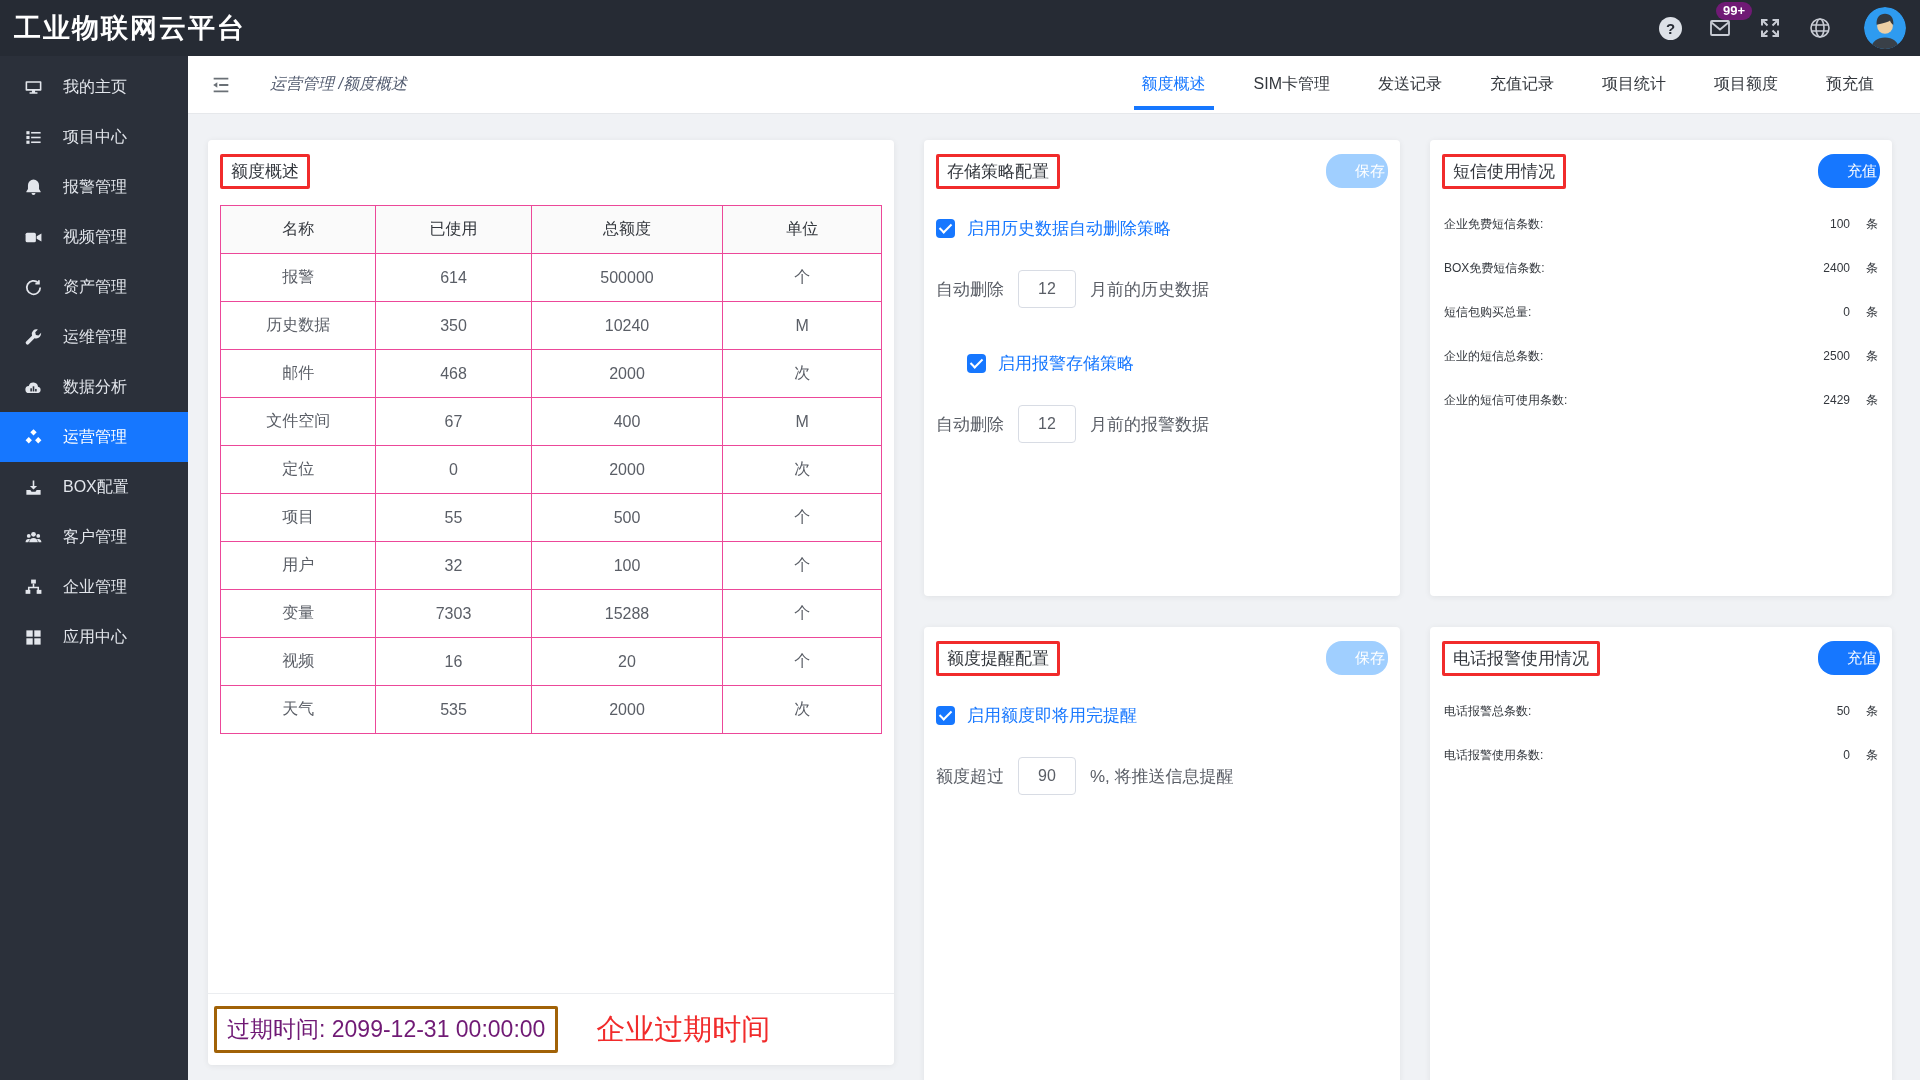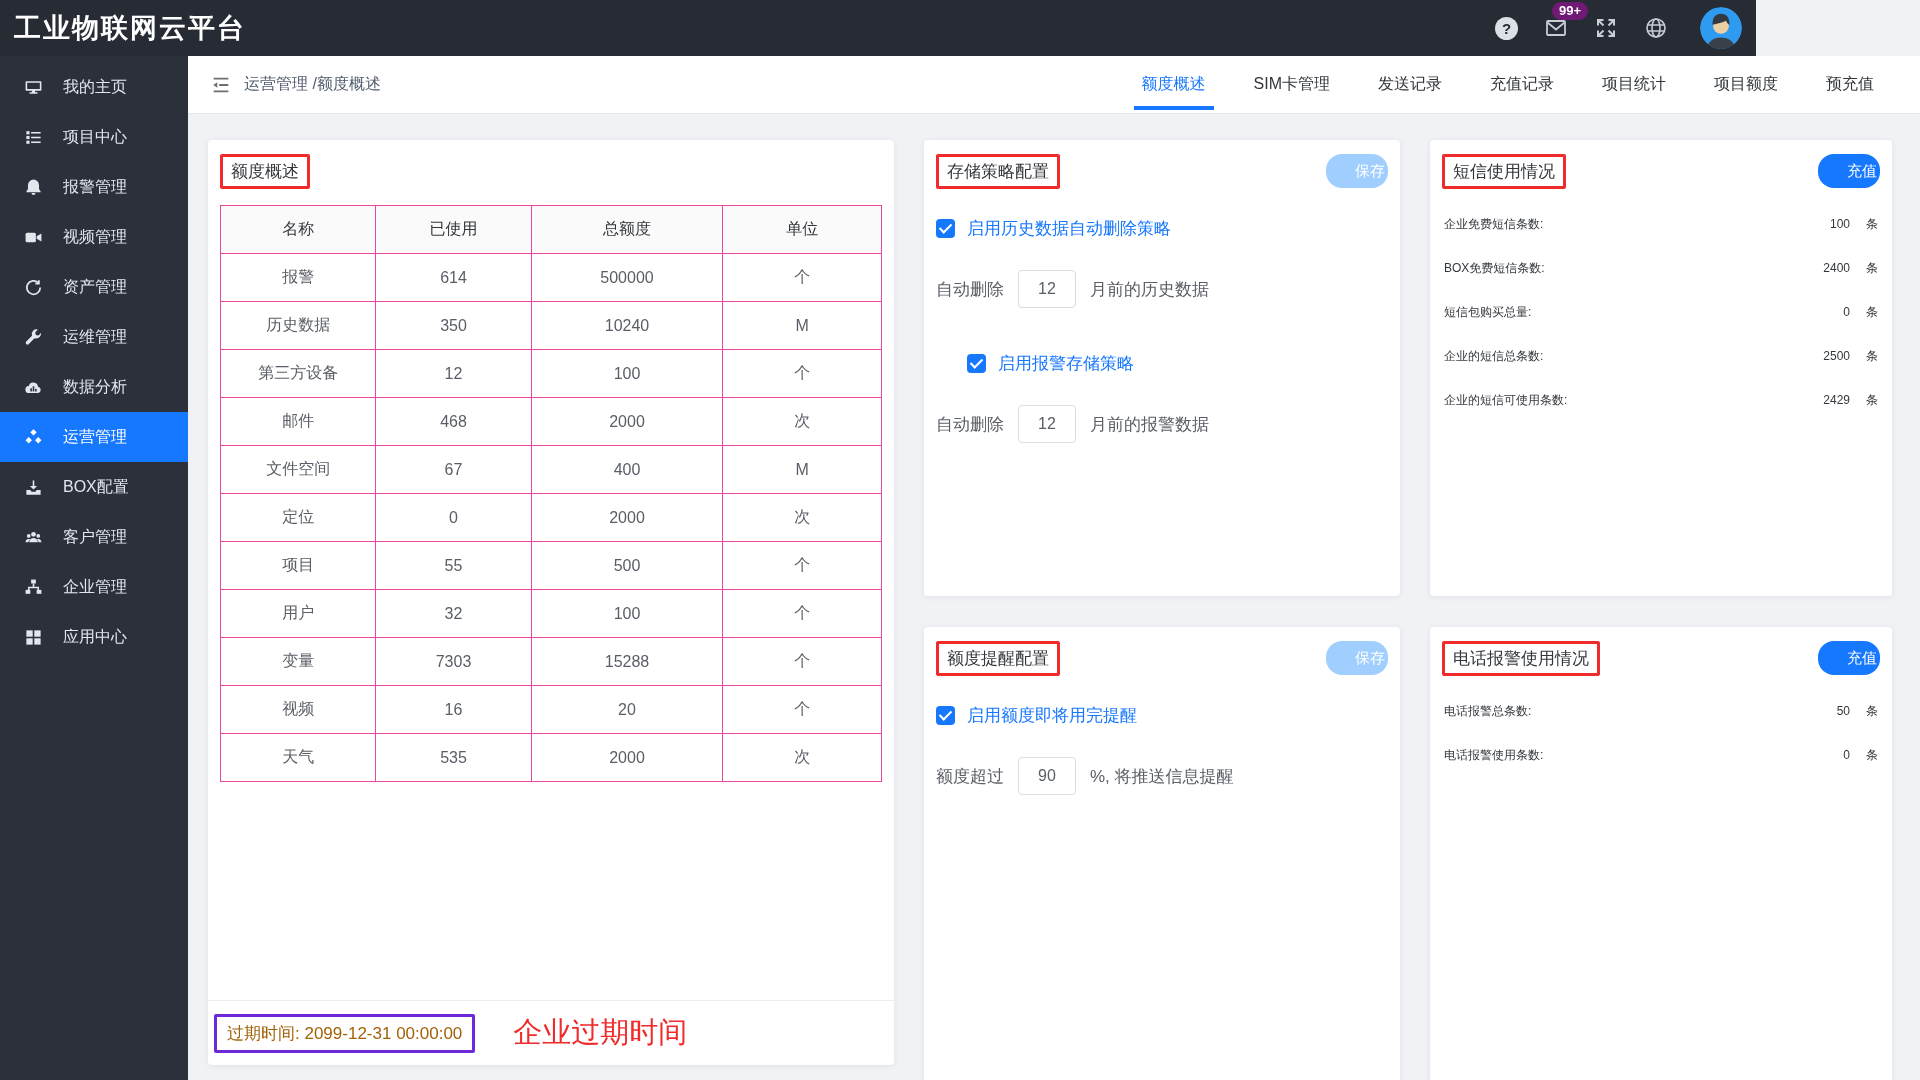--- a/index.html
+++ b/index.html
@@ -1,20 +1,20 @@
 <!DOCTYPE html>
 <html><head>
 <meta charset="utf-8">
 <style>
   * { margin:0; padding:0; box-sizing:border-box; }
   html,body { width:1920px; height:1080px; overflow:hidden; }
   body { font-family:"Liberation Sans","DejaVu Sans",sans-serif; background:#f0f2f5; color:#33373d; }
 
   
-  .topbar { position:absolute; top:0; left:0; width:1756px; height:56px; background:#262b34;
+  .topbar { position:absolute; top:0; left:0; width:1920px; height:56px; background:#262b34;
             display:flex; align-items:center; justify-content:space-between; padding:0 14px 0 14px; z-index:20; }
   .app-title { color:#fff; font-size:27px; font-weight:bold; letter-spacing:2px; }
   .top-icons { display:flex; align-items:center; gap:26px; }
   .round-help { width:23px; height:23px; border-radius:50%; background:#dde1e7; color:#262b34;
                 display:flex; align-items:center; justify-content:center; font-size:15px; font-weight:bold; cursor:pointer; }
   .top-ic { width:24px; height:24px; cursor:pointer; position:relative; }
   .top-ic svg { width:100%; height:100%; }
   .mail-wrap { position:relative; }
   .badge { position:absolute; top:-14px; left:8px; background:#701a75; color:#fff; font-size:13px; font-weight:bold;
            border-radius:10px; padding:1px 7px 2px; line-height:15px; white-space:nowrap; }
@@ -27,21 +27,21 @@
   .side-item.active { background:#1677ff; color:#fff; }
   .side-item .icon { width:19px; height:19px; flex:0 0 19px; display:flex; }
   .side-item .icon svg { width:19px; height:19px; }
 
   
   .main { position:absolute; top:56px; left:188px; right:0; bottom:0; }
   .subbar { height:58px; background:#fff; border-bottom:1px solid #e6e8eb; display:flex; align-items:center;
             padding:0 46px 0 22px; }
   .collapse-btn { width:22px; height:22px; cursor:pointer; }
   .collapse-btn svg { width:22px; height:22px; }
-  .crumb { margin-left:12px; font-size:16px; color:#515a6e; }
+  .crumb { margin-left:38px; font-size:16px; color:#515a6e;font-style:italic; }
   .tabs { margin-left:auto; display:flex; gap:48px; height:100%; align-items:center; }
   .tab { position:relative; height:100%; display:flex; align-items:center; font-size:16px; color:#33373d; cursor:pointer; }
   .tab.active { color:#1677ff; }
   .tab.active::after { content:""; position:absolute; left:-8px; right:-8px; bottom:3px; height:4px; background:#1677ff; }
 
   
   .content { display:flex; gap:30px; padding:26px 28px 0 20px; align-items:flex-start; }
   .card { background:#fff; border-radius:4px; box-shadow:0 1px 6px rgba(0,0,0,.07); padding:14px 12px; position:relative; }
   .col-left { width:686px; }
   .col-mid { width:476px; display:flex; flex-direction:column; gap:31px; }
@@ -63,21 +63,21 @@
   table.quota-table { width:100%; border-collapse:collapse; margin-top:16px; }
   .quota-table th, .quota-table td { border:1px solid #ec4899; height:48px; text-align:center;
       font-size:16px; font-weight:normal; }
   .quota-table th { background:#fafafa; color:#33373d; }
   .quota-table td { color:#5a5e66; }
   .quota-table col.c1 { width:23.5%; } .quota-table col.c2 { width:23.5%; }
   .quota-table col.c3 { width:29%; }  .quota-table col.c4 { width:24%; }
 
   .quota-footer { position:absolute; left:0; right:0; bottom:12px; border-top:1px solid #ebedf0;
                   padding:12px 6px 0; display:flex; align-items:center; gap:38px; }
-  .expire-box { border:3px solid #6d28d9; border-radius:2px; padding:5px 10px; font-size:17px; color:#a16207; }
+  .expire-box { border:3px solid #a16207; border-radius:2px; padding:5px 10px; font-size:23px; color:#701a75; }
   .annotation { color:#f12b2b; font-size:29px; }
 
   
   .cb-row { display:flex; align-items:center; gap:12px; margin-top:28px; }
   .checkbox { width:19px; height:19px; background:#1677ff; border-radius:4px; position:relative; cursor:pointer; flex:0 0 19px; }
   .checkbox::after { content:""; position:absolute; left:6px; top:2px; width:5px; height:10px;
                      border:solid #fff; border-width:0 2px 2px 0; transform:rotate(45deg); }
   .cb-label { color:#1677ff; font-size:17px; }
   .inline-row { display:flex; align-items:center; gap:14px; margin-top:30px; font-size:17px; color:#5a5e66; }
   .num-input { width:58px; height:38px; border:1px solid #d8dce4; border-radius:4px; text-align:center;
@@ -341,26 +341,20 @@
                 <td>个</td>
               </tr>
 
               <tr>
                 <td>历史数据</td>
                 <td>350</td>
                 <td>10240</td>
                 <td>M</td>
               </tr>
 
-              <tr>
-                <td>第三方设备</td>
-                <td>12</td>
-                <td>100</td>
-                <td>个</td>
-              </tr>
 
               <tr>
                 <td>邮件</td>
                 <td>468</td>
                 <td>2000</td>
                 <td>次</td>
               </tr>
 
               <tr>
                 <td>文件空间</td>

